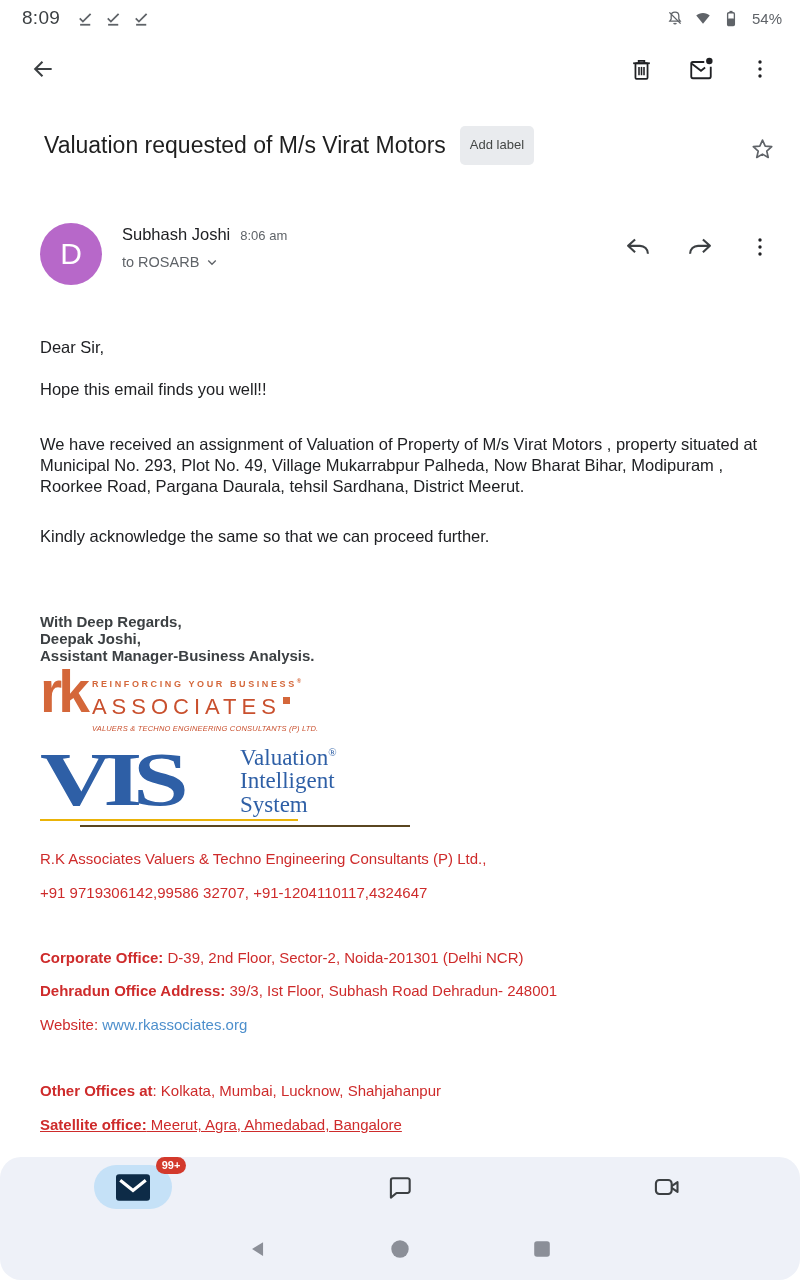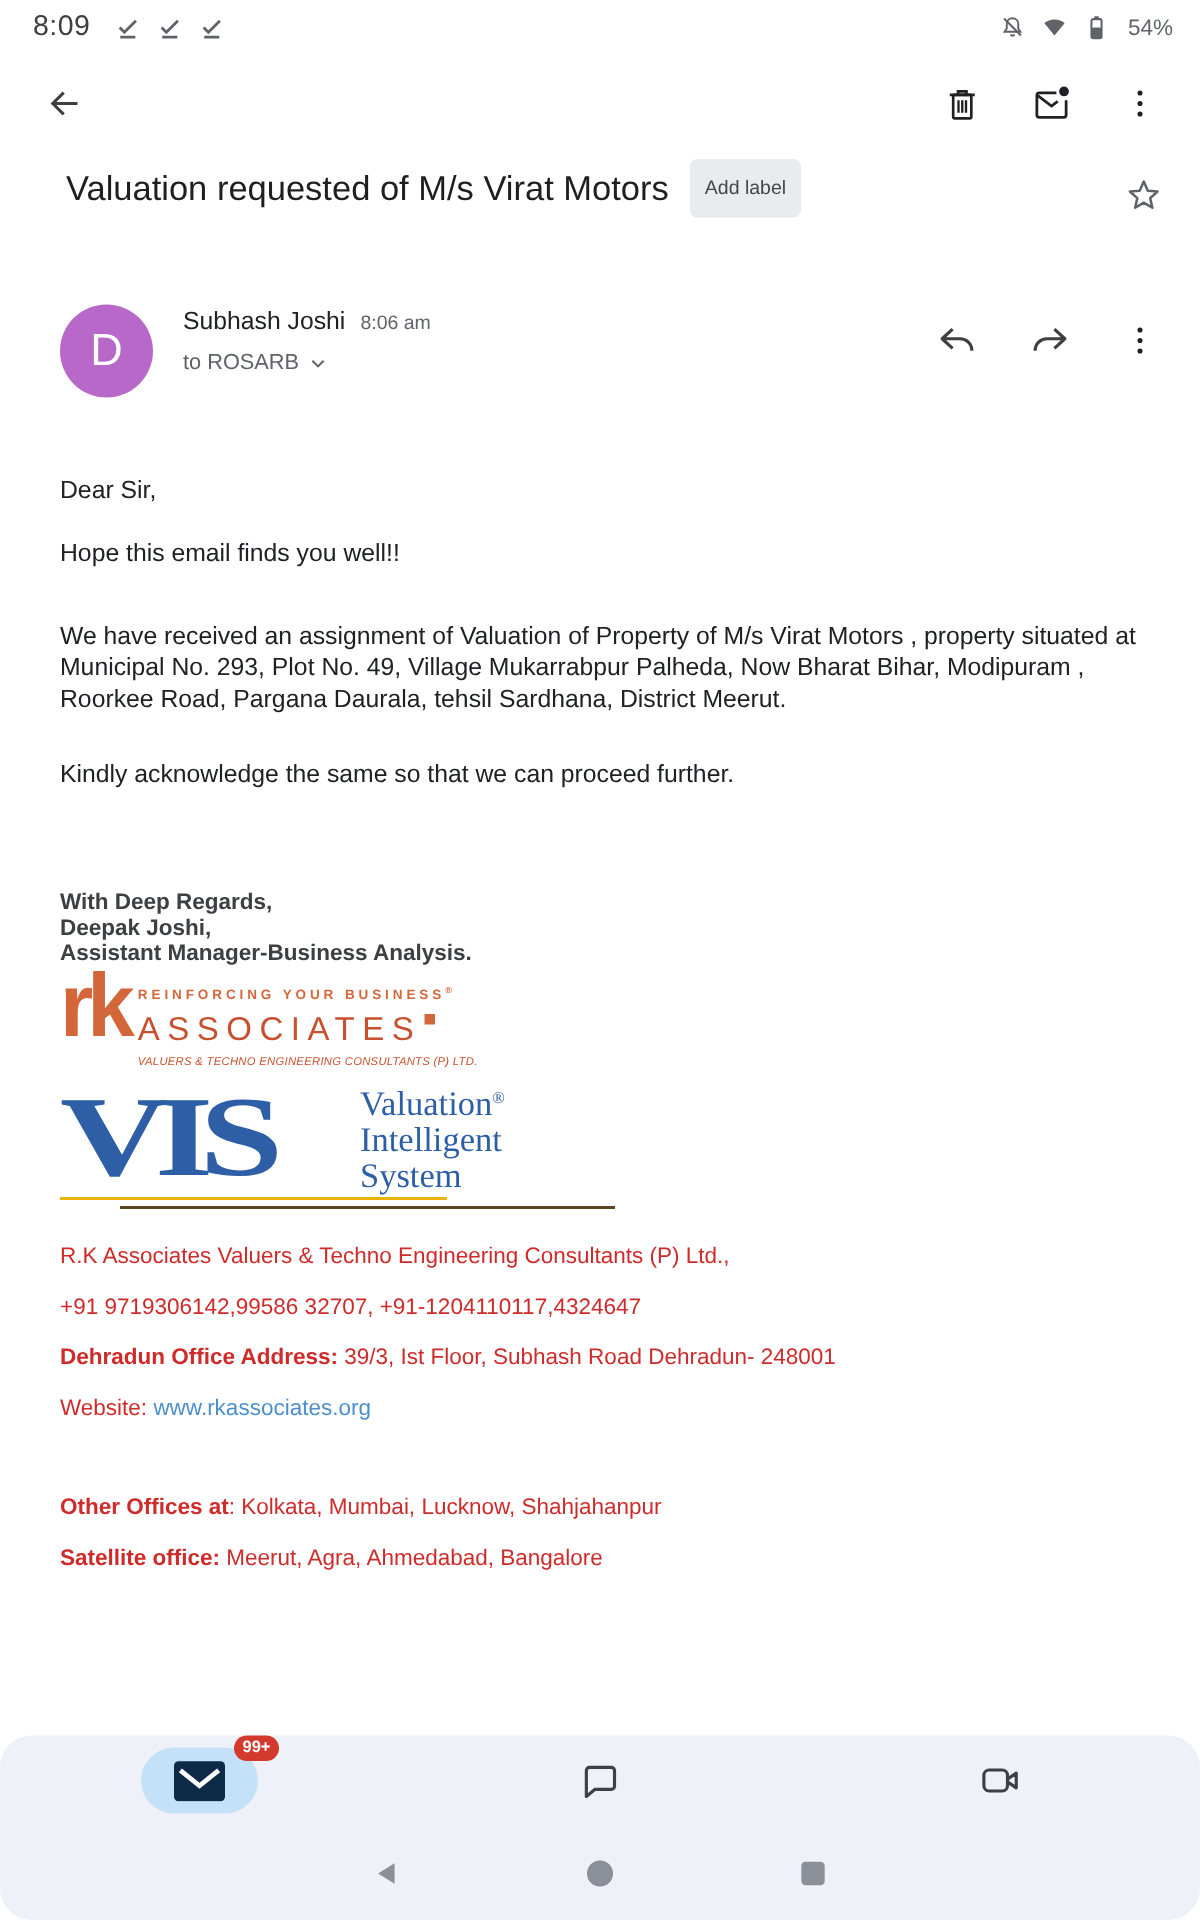--- a/index.html
+++ b/index.html
@@ -15,21 +15,21 @@
   .sb-pct { font-size:15px; color:#5f6368; margin-left:2px; }
 
   
   .app-bar { height:66px; display:flex; align-items:center; padding:0 28px 0 30px; }
   .app-bar .spacer { flex:1; }
   .icon-btn { background:none; border:none; padding:0; cursor:pointer; display:flex; align-items:center; justify-content:center; }
   .app-bar .icon-btn { margin-left:34px; }
   .app-bar .icon-btn.first { margin-left:0; }
 
   
-  .subject-row { display:flex; align-items:center; margin:4px 24px 0 44px; }
+  .subject-row { display:flex; align-items:flex-start; margin:24px 24px 0 44px; }
   .subject-text { font-size:23px; font-weight:400; color:#1f1f1f; line-height:32px; }
   .label-chip { display:inline-block; background:#e9ebee; border-radius:5px; padding:3px 10px 4px; font-size:13px; color:#444746; vertical-align:4px; margin-left:14px; cursor:pointer; }
   .star-btn { margin-left:auto; margin-top:10px; }
 
   
   .sender-row { display:flex; align-items:flex-start; margin:58px 28px 0 40px; }
   .avatar { width:62px; height:62px; border-radius:50%; background:#b768c9; color:#fff; font-size:30px; display:flex; align-items:center; justify-content:center; flex:0 0 62px; cursor:pointer; }
   .sender-meta { margin-left:20px; padding-top:2px; }
   .sender-line1 { display:flex; align-items:baseline; gap:10px; }
   .sender-name { font-size:16.5px; font-weight:500; color:#202124; }
@@ -69,21 +69,21 @@
   .long-line { width:330px; margin-left:40px; align-self:flex-end; border-bottom:2px solid #5a4620; margin-bottom:3px; }
 
   .red-text { color:#ce2b2b; font-size:15px; line-height:16px; }
   .red-b { font-weight:bold; }
   .sig-company { margin-top:21px; }
   .sig-phones { margin-top:18px; }
   .sig-corporate { margin-top:49px; }
   .sig-dehradun { margin-top:17px; }
   .sig-website { margin-top:18px; }
   .sig-other { margin-top:50px; }
-  .sig-satellite { margin-top:18px; }
+  .sig-satellite { margin-top:18px;text-decoration:underline; }
   .web-link { color:#4d8fcc; text-decoration:none; cursor:pointer; }
 
   
   .bottom-area { position:absolute; left:0; right:0; bottom:0; height:123px; background:#eef1f8;border-radius:21px; }
   .nav-row { height:60px; display:flex; align-items:center; }
   .nav-item { flex:1; display:flex; align-items:center; justify-content:center; cursor:pointer; }
   .mail-pill { position:relative; width:78px; height:44px; background:#c5e1f7; border-radius:22px; display:flex; align-items:center; justify-content:center; }
   .badge { position:absolute; top:-8px; right:-14px; background:#d3392c; color:#fff; font-size:11px; font-weight:bold; padding:2px 6px 3px; border-radius:10px; }
   .gesture-row { height:63px; display:flex; align-items:center; justify-content:center; gap:120px; }
   .gesture-row .icon-btn { width:22px; height:22px; }
@@ -240,20 +240,21 @@
         </div>
       </div>
 
       <div class="tagline-row">
         <div class="long-line"></div>
       </div>
 
       <p class="red-text sig-company">R.K Associates Valuers &amp; Techno Engineering Consultants (P) Ltd.,</p>
       <p class="red-text sig-phones">+91 9719306142,99586 32707, +91-1204110117,4324647</p>
 
+      <p class="red-text sig-corporate"><span class="red-b">Corporate Office:</span><span> D-39, 2nd Floor, Sector-2, Noida-201301 (Delhi NCR)</span></p>
       <p class="red-text sig-dehradun"><span class="red-b">Dehradun Office Address:</span><span> 39/3, Ist Floor, Subhash Road Dehradun- 248001</span></p>
       <p class="red-text sig-website"><span>Website: </span><a class="web-link">www.rkassociates.org</a></p>
 
       <p class="red-text sig-other"><span class="red-b">Other Offices at</span><span>: Kolkata, Mumbai, Lucknow, Shahjahanpur</span></p>
       <p class="red-text sig-satellite"><span class="red-b">Satellite office:</span><span> Meerut, Agra, Ahmedabad, Bangalore</span></p>
     </div>
   </div>
 
   <div class="bottom-area">
     <div class="nav-row">

